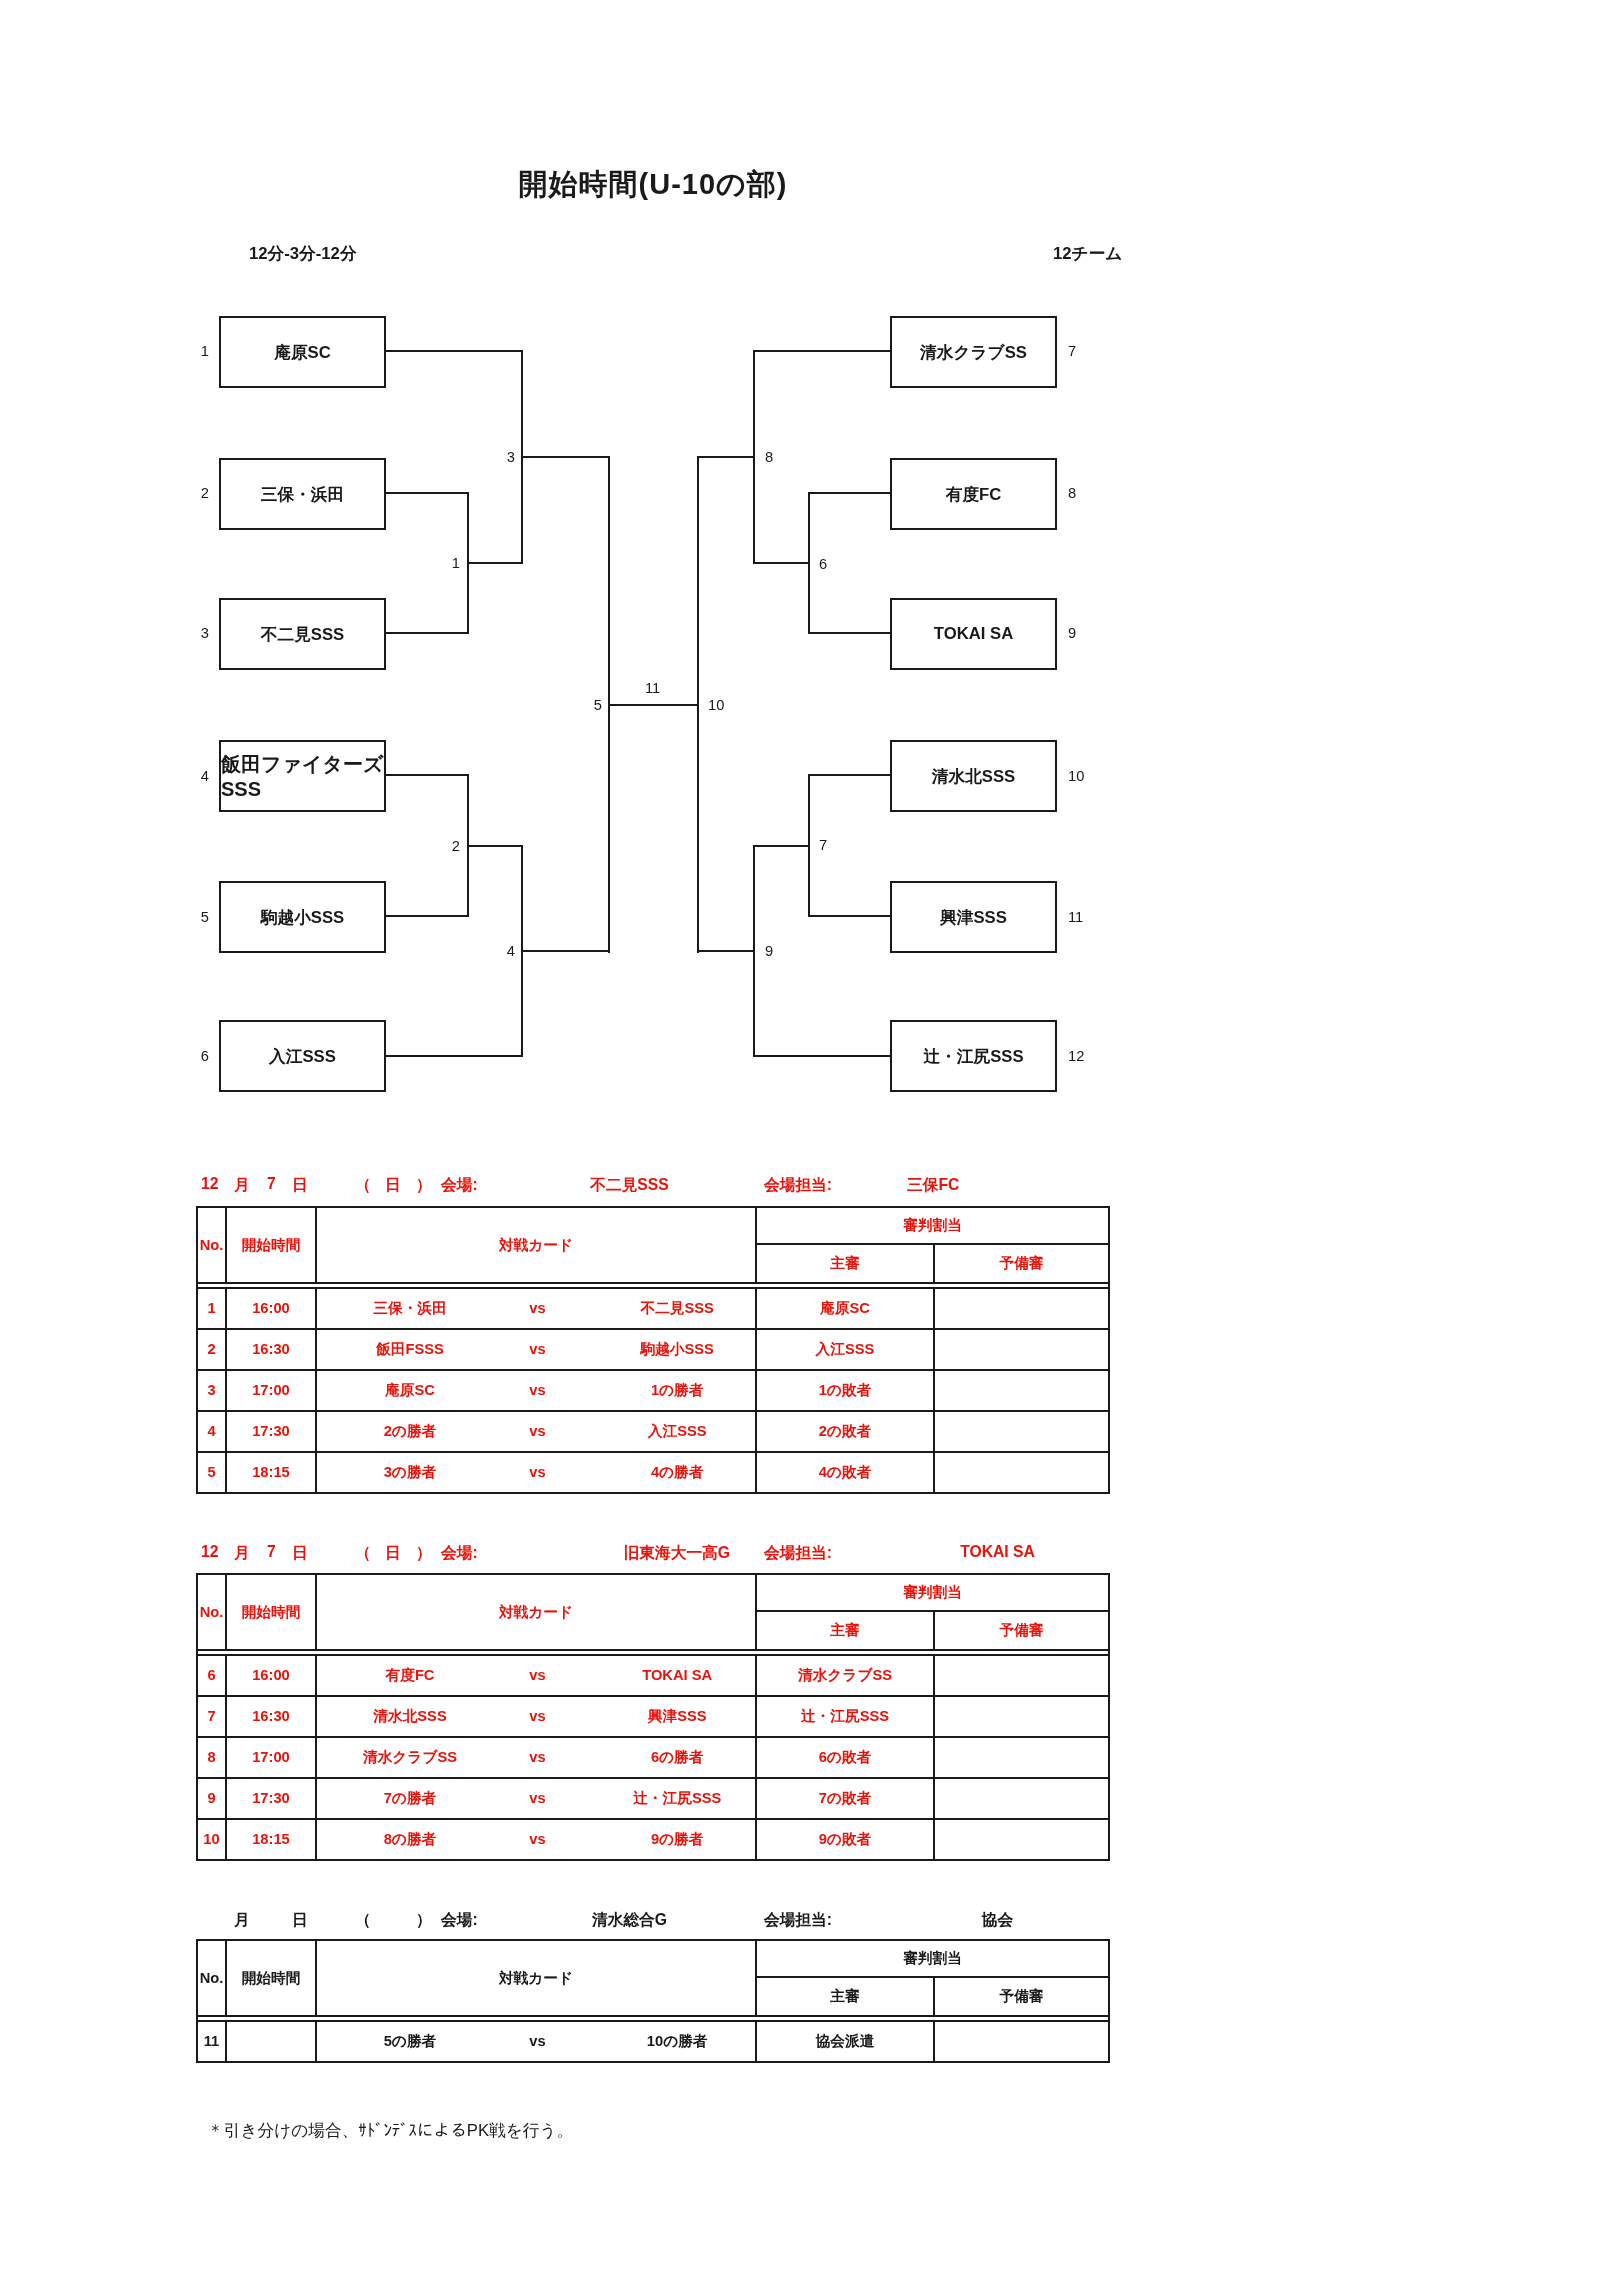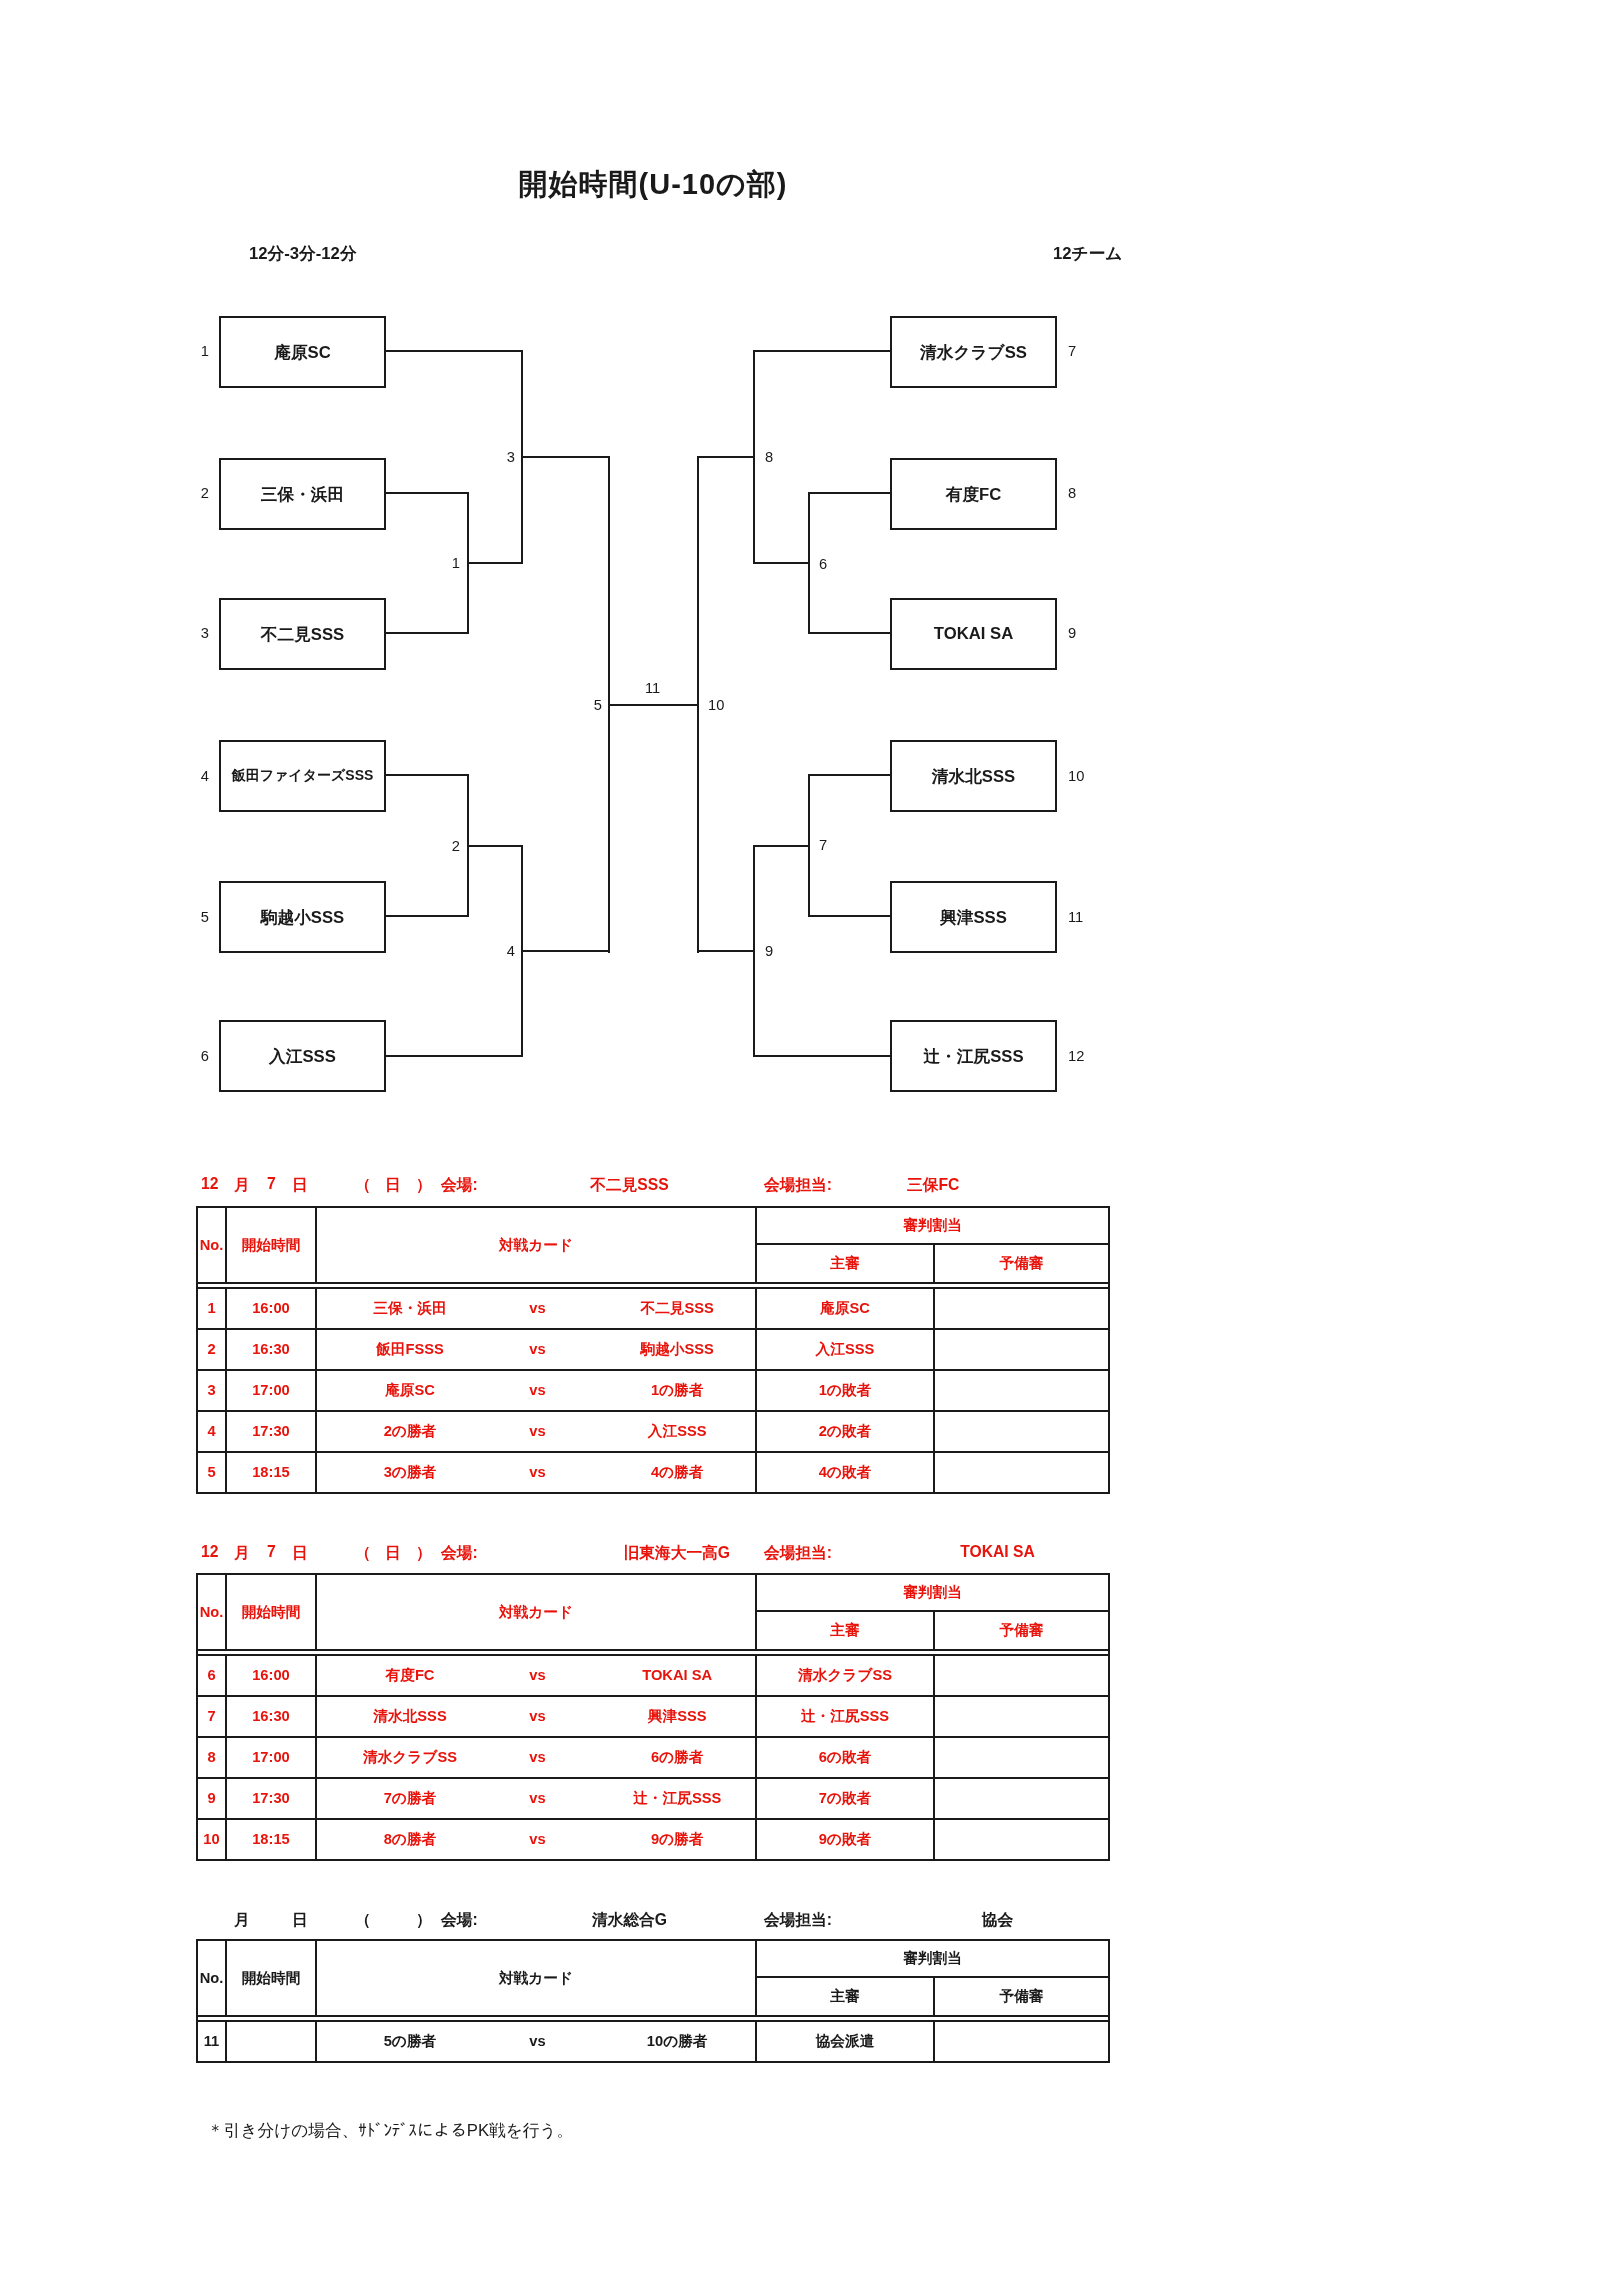--- a/index.html
+++ b/index.html
@@ -93,21 +93,21 @@
     <div class="abs bline" style="left:753px;top:845px;width:2px;height:212px;"></div>
     <div class="abs bline" style="left:698px;top:950px;width:56px;height:2px;"></div>
 
     <div class="abs seed left" style="left:170px;top:340px;">1</div>
     <div class="abs team-box" style="left:219px;top:316px;">庵原SC</div>
     <div class="abs seed left" style="left:170px;top:482px;">2</div>
     <div class="abs team-box" style="left:219px;top:458px;">三保・浜田</div>
     <div class="abs seed left" style="left:170px;top:622px;">3</div>
     <div class="abs team-box" style="left:219px;top:598px;">不二見SSS</div>
     <div class="abs seed left" style="left:170px;top:765px;">4</div>
-    <div class="abs team-box" style="left:219px;top:740px;font-size:14px;">飯田ファイターズSSS</div>
+    <div class="abs team-box" style="left:219px;top:740px;font-size:20px;">飯田ファイターズSSS</div>
     <div class="abs seed left" style="left:170px;top:906px;">5</div>
     <div class="abs team-box" style="left:219px;top:881px;">駒越小SSS</div>
     <div class="abs seed left" style="left:170px;top:1045px;">6</div>
     <div class="abs team-box" style="left:219px;top:1020px;">入江SSS</div>
 
     <div class="abs team-box" style="left:890px;top:316px;">清水クラブSS</div>
     <div class="abs seed right" style="left:1068px;top:340px;">7</div>
     <div class="abs team-box" style="left:890px;top:458px;">有度FC</div>
     <div class="abs seed right" style="left:1068px;top:482px;">8</div>
     <div class="abs team-box" style="left:890px;top:598px;">TOKAI SA</div>

